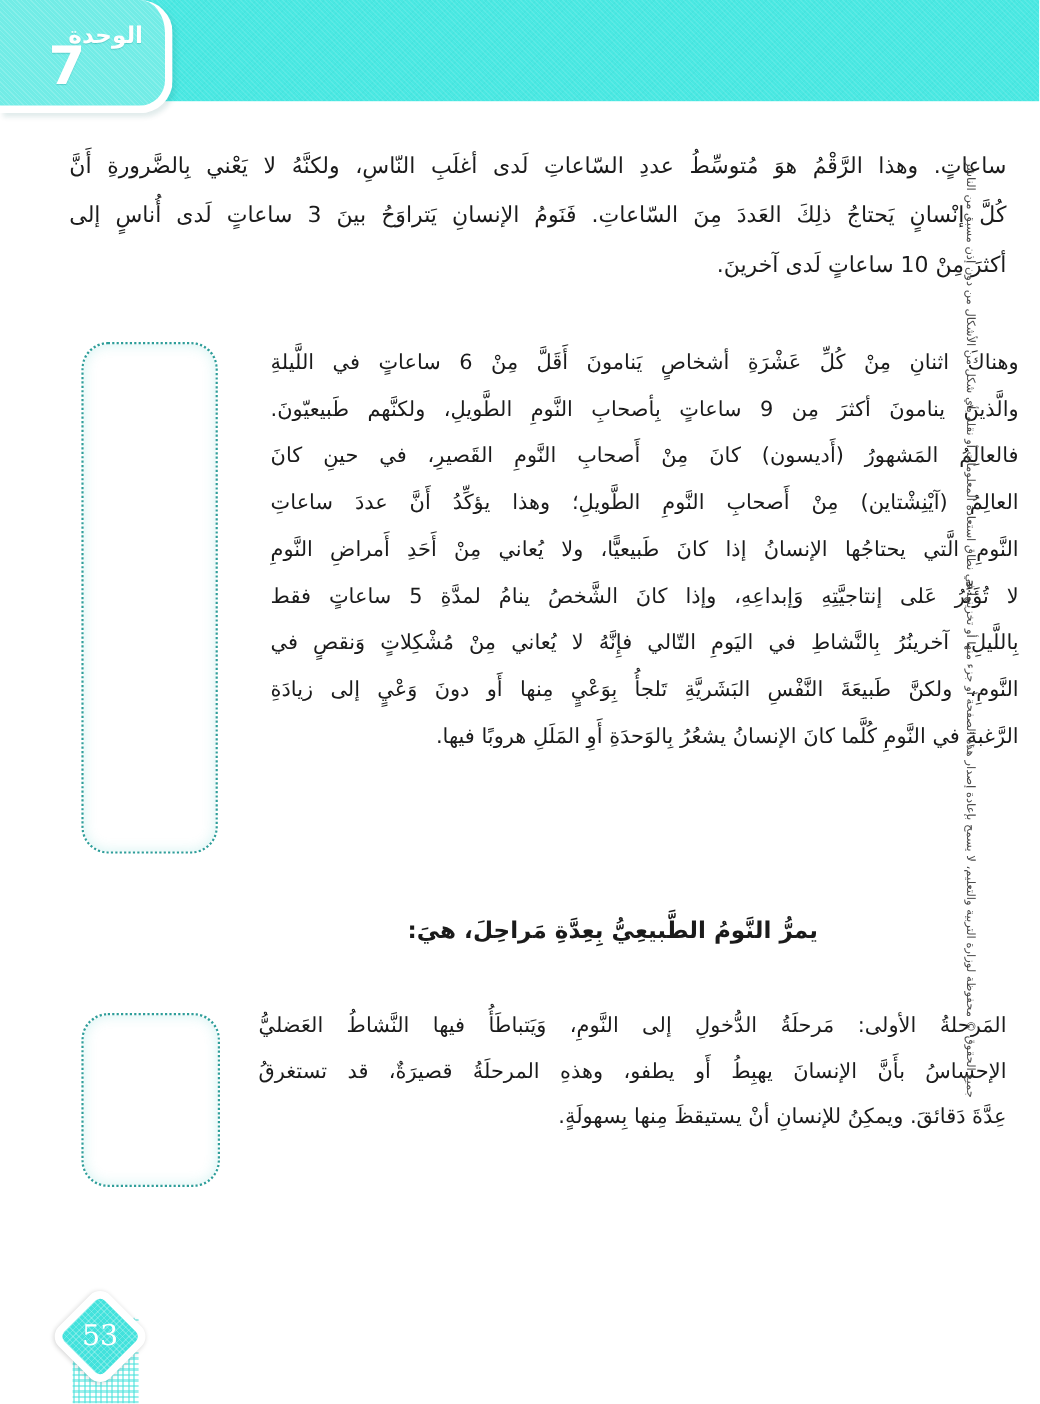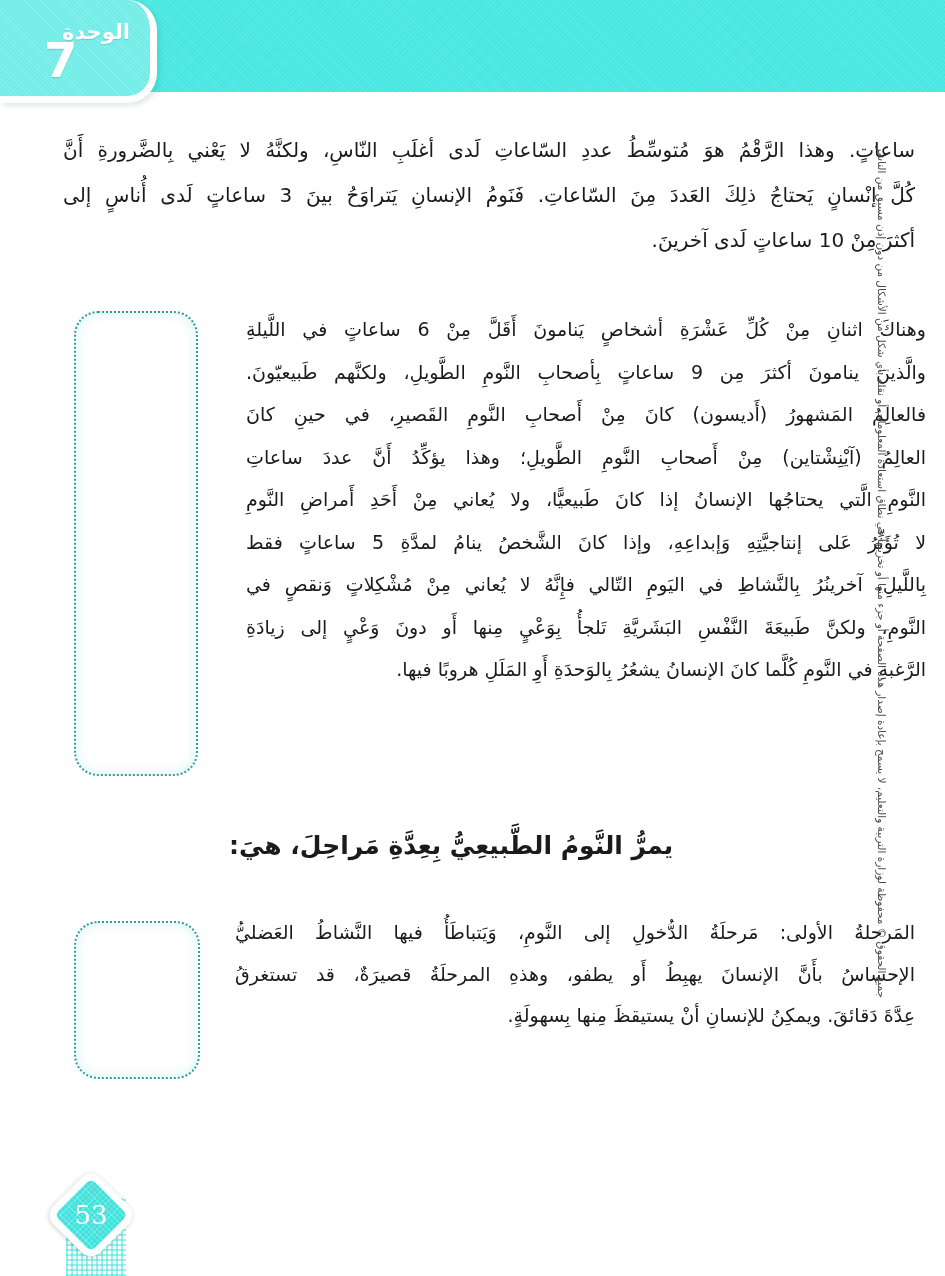--- a/index.html
+++ b/index.html
@@ -44,23 +44,23 @@
   .para{position:absolute;font-size:19px;margin-left:45px;}
   .para .line{
     direction:rtl;
     text-align:justify;text-align-last:justify;
     text-justify:inter-word;
   }
   .para .line.last-line{text-align-last:right;}
   .para-intro{right:30px;top:128px;width:852px;line-height:45px;font-size:20px;}
   .para-sleepers{right:19px;top:308px;width:680px;line-height:42.5px;}
   .stages-heading{
-    position:absolute;right:36px;top:826px;width:680px;
-    font-size:25px;font-weight:bold;line-height:40px;
-    text-align:left;direction:rtl;
+    position:absolute;right:48px;top:826px;width:680px;
+    font-size:21px;font-weight:bold;line-height:40px;
+    text-align:center;direction:rtl;
   }
   .para-stage1{right:30px;top:912px;width:680px;line-height:41.5px;}
   
   .dotted-box{
     position:absolute;
     border:2px dotted var(--dotted-border,#2e9e9a);
     border-radius:24px;
     background:#fff;
     box-shadow:inset 0 0 12px rgba(64,200,195,.22);
   }

